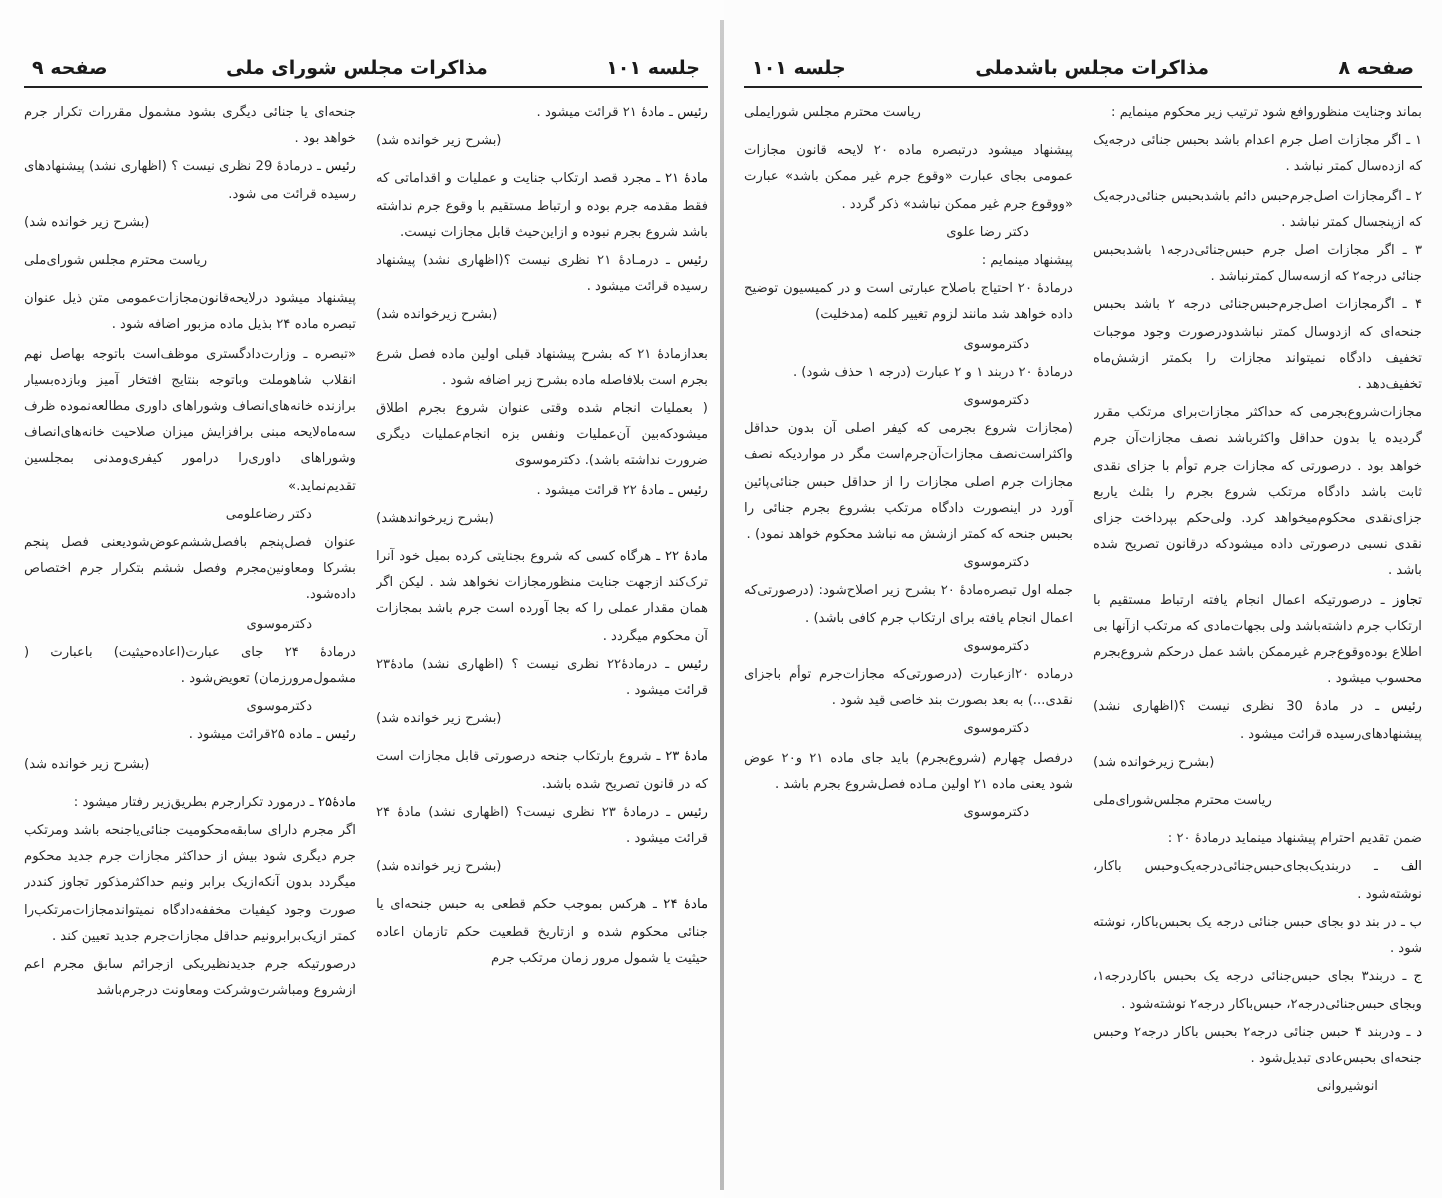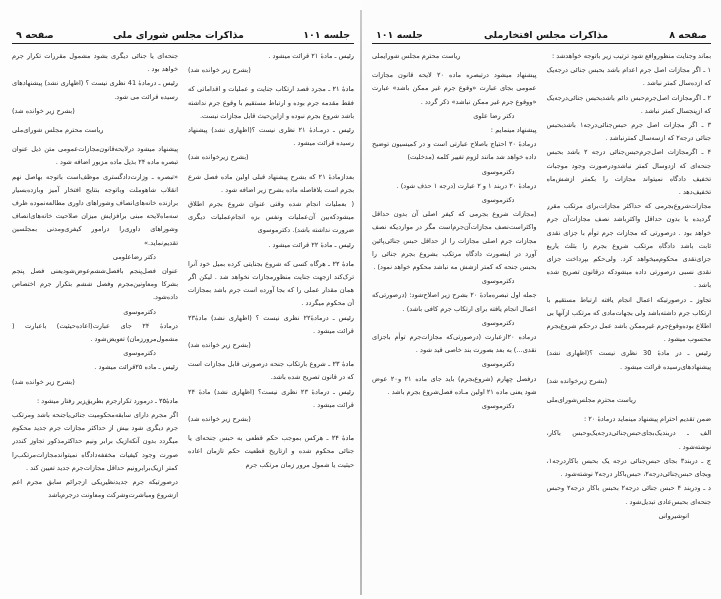--- a/index.html
+++ b/index.html
@@ -36,34 +36,35 @@
           <p><b>رئیس</b><span> ـ مادهٔ ۲۱ قرائت میشود .</span></p>
           <p class="center"><span>(بشرح زیر خوانده شد)</span></p>
           <div class="gap"></div>
           <p><b>مادهٔ ۲۱</b><span> ـ مجرد قصد ارتکاب جنایت و عملیات و اقداماتی که فقط مقدمه جرم بوده و ارتباط مستقیم با وقوع جرم نداشته باشد شروع بجرم نبوده و ازاین‌حیث قابل مجازات نیست.</span></p>
           <p><b>رئیس</b><span> ـ درمـادهٔ ۲۱ نظری نیست ؟(اظهاری نشد) پیشنهاد رسیده قرائت میشود .</span></p>
           <p class="center"><span>(بشرح زیرخوانده شد)</span></p>
           <div class="gap"></div>
           <p><span>بعدازمادهٔ ۲۱ که بشرح پیشنهاد قبلی اولین ماده فصل شرع بجرم است بلافاصله ماده بشرح زیر اضافه شود .</span></p>
           <p><span>( بعملیات انجام شده وقتی عنوان شروع بجرم اطلاق میشودکه‌بین آن‌عملیات ونفس بزه انجام‌عملیات دیگری ضرورت نداشته باشد). دکترموسوی</span></p>
           <p><b>رئیس</b><span> ـ مادهٔ ۲۲ قرائت میشود .</span></p>
+          <p class="center"><span>(بشرح زیرخواندهشد)</span></p>
           <div class="gap"></div>
           <p><b>مادهٔ ۲۲</b><span> ـ هرگاه کسی که شروع بجنایتی کرده بمیل خود آنرا ترک‌کند ازجهت جنایت منظورمجازات نخواهد شد . لیکن اگر همان مقدار عملی را که بجا آورده است جرم باشد بمجازات آن محکوم میگردد .</span></p>
           <p><b>رئیس</b><span> ـ درمادهٔ۲۲ نظری نیست ؟ (اظهاری نشد) مادهٔ۲۳ قرائت میشود .</span></p>
           <p class="center"><span>(بشرح زیر خوانده شد)</span></p>
           <div class="gap"></div>
           <p><b>مادهٔ ۲۳</b><span> ـ شروع بارتکاب جنحه درصورتی قابل مجازات است که در قانون تصریح شده باشد.</span></p>
           <p><b>رئیس</b><span> ـ درمادهٔ ۲۳ نظری نیست؟ (اظهاری نشد) مادهٔ ۲۴ قرائت میشود .</span></p>
           <p class="center"><span>(بشرح زیر خوانده شد)</span></p>
           <div class="gap"></div>
           <p><b>مادهٔ ۲۴</b><span> ـ هرکس بموجب حکم قطعی به حبس جنحه‌ای یا جنائی محکوم شده و ازتاریخ قطعیت حکم تازمان اعاده حیثیت یا شمول مرور زمان مرتکب جرم</span></p>
         </div>
       <div class="col">
           <p><span>جنحه‌ای یا جنائی دیگری بشود مشمول مقررات تکرار جرم خواهد بود .</span></p>
-          <p><b>رئیس</b><span> ـ درمادهٔ 41 نظری نیست ؟ (اظهاری نشد) پیشنهادهای رسیده قرائت می شود.</span></p>
+          <p><b>رئیس</b><span> ـ درمادهٔ 29 نظری نیست ؟ (اظهاری نشد) پیشنهادهای رسیده قرائت می شود.</span></p>
           <p class="center"><span>(بشرح زیر خوانده شد)</span></p>
           <div class="gap"></div>
           <p class="center"><span>ریاست محترم مجلس شورای‌ملی</span></p>
           <div class="gap"></div>
           <p><span>پیشنهاد میشود درلایحه‌قانون‌مجازات‌عمومی متن ذیل عنوان تبصره ماده ۲۴ بذیل ماده مزبور اضافه شود .</span></p>
           <p><span>«تبصره ـ وزارت‌دادگستری موظف‌است باتوجه بهاصل نهم انقلاب شاهوملت وباتوجه بنتایج افتخار آمیز وبازده‌بسیار برازنده خانه‌های‌انصاف وشوراهای داوری مطالعه‌نموده ظرف سه‌ماه‌لایحه مبنی برافزایش میزان صلاحیت خانه‌های‌انصاف وشوراهای داوری‌را درامور کیفری‌ومدنی بمجلسین تقدیم‌نماید.»</span></p>
           <p class="sig"><span>دکتر رضاعلومی</span></p>
           <p><span>عنوان فصل‌پنجم بافصل‌ششم‌عوض‌شود‌یعنی فصل پنجم بشرکا ومعاونین‌مجرم‌ وفصل ششم بتکرار جرم اختصاص داده‌شود.</span></p>
           <p class="sig"><span>دکترموسوی</span></p>
           <p><span>درمادهٔ ۲۴ جای عبارت(اعاده‌حیثیت) باعبارت ( مشمول‌مرورزمان) تعویض‌شود .</span></p>
@@ -74,39 +75,40 @@
           <p><b>مادهٔ۲۵</b><span> ـ درمورد تکرارجرم بطریق‌زیر رفتار میشود :</span></p>
           <p><span>اگر مجرم دارای سابقه‌محکومیت جنائی‌یاجنحه باشد ومرتکب جرم دیگری شود بیش از حداکثر مجازات جرم جدید محکوم میگردد بدون آنکه‌ازیک برابر ونیم حداکثرمذکور تجاوز کنددر صورت وجود کیفیات مخففه‌دادگاه نمیتواندمجازات‌مرتکب‌را کمتر ازیک‌برابرونیم حداقل مجازات‌جرم جدید تعیین کند .</span></p>
           <p><span>درصورتیکه جرم جدیدنظیریکی ازجرائم سابق مجرم اعم ازشروع ومباشرت‌وشرکت ومعاونت درجرم‌باشد</span></p>
         </div>
     </div>
   </div>
 
   <div class="page right">
     <div class="header">
       <span>صفحه ۸</span>
-      <span>مذاکرات مجلس افتخار‌ملی</span>
+      <span>مذاکرات مجلس باشد‌ملی</span>
       <span>جلسه ۱۰۱</span>
     </div>
     <div class="cols">
       <div class="col">
-          <p><span>بماند وجنایت منظوروافع شود ترتیب زیر باتوجه خواهدشد :</span></p>
+          <p><span>بماند وجنایت منظوروافع شود ترتیب زیر محکوم مینمایم :</span></p>
           <p><span>۱ ـ اگر مجازات اصل جرم اعدام باشد بحبس جنائی درجه‌یک که ازده‌سال کمتر نباشد .</span></p>
           <p><span>۲ ـ اگرمجازات اصل‌جرم‌حبس دائم باشدبحبس جنائی‌درجه‌یک که ازپنجسال کمتر نباشد .</span></p>
           <p><span>۳ ـ اگر مجازات اصل جرم حبس‌جنائی‌درجه۱ باشدبحبس جنائی درجه۲ که ازسه‌سال کمترنباشد .</span></p>
           <p><span>۴ ـ اگرمجازات اصل‌جرم‌حبس‌جنائی درجه ۲ باشد بحبس جنحه‌ای که ازدوسال کمتر نباشدودرصورت وجود موجبات تخفیف دادگاه نمیتواند مجازات را بکمتر ازشش‌ماه تخفیف‌دهد .</span></p>
           <p><span>مجازات‌شروع‌بجرمی که حداکثر مجازات‌برای مرتکب مقرر گردیده یا بدون حداقل واکثرباشد نصف مجازات‌آن جرم خواهد بود . درصورتی که مجازات جرم توأم با جزای نقدی ثابت باشد دادگاه مرتکب شروع بجرم را بثلث یاربع جزای‌نقدی محکوم‌میخواهد کرد. ولی‌حکم بپرداخت جزای نقدی نسبی درصورتی داده میشودکه درقانون تصریح شده باشد .</span></p>
           <p><b>تجاوز</b><span> ـ درصورتیکه اعمال انجام یافته ارتباط مستقیم با ارتکاب جرم داشته‌باشد ولی بجهات‌مادی که مرتکب ازآنها بی اطلاع بوده‌وقوع‌جرم غیرممکن باشد عمل درحکم شروع‌بجرم محسوب میشود .</span></p>
           <p><b>رئیس</b><span> ـ در مادهٔ 30 نظری نیست ؟(اظهاری نشد) پیشنهادهای‌رسیده قرائت میشود .</span></p>
           <p class="center"><span>(بشرح زیرخوانده شد)</span></p>
           <div class="gap"></div>
           <p class="center"><span>ریاست محترم مجلس‌شورای‌ملی</span></p>
           <div class="gap"></div>
           <p><span>ضمن تقدیم احترام پیشنهاد مینماید درمادهٔ ۲۰ :</span></p>
           <p><b>الف</b><span> ـ دربند‌یک‌بجای‌حبس‌جنائی‌درجه‌یک‌وحبس باکار، نوشته‌شود .</span></p>
+          <p><b>ب</b><span> ـ در بند دو بجای حبس جنائی درجه یک بحبس‌باکار، نوشته شود .</span></p>
           <p><b>ج</b><span> ـ دربند۳ بجای حبس‌جنائی درجه یک بحبس باکاردرجه۱، وبجای حبس‌جنائی‌درجه۲، حبس‌باکار درجه۲ نوشته‌شود .</span></p>
           <p><b>د</b><span> ـ ودربند ۴ حبس جنائی درجه۲ بحبس باکار درجه۲ وحبس جنحه‌ای بحبس‌عادی تبدیل‌شود .</span></p>
           <p class="sig"><span>انوشیروانی</span></p>
         </div>
       <div class="col">
           <p class="center"><span>ریاست محترم مجلس شورایملی</span></p>
           <div class="gap"></div>
           <p><span>پیشنهاد میشود درتبصره ماده ۲۰ لایحه قانون مجازات عمومی بجای عبارت «وقوع جرم غیر ممکن باشد» عبارت «ووقوع جرم غیر ممکن نباشد» ذکر گردد .</span></p>
           <p class="sig"><span>دکتر رضا علوی</span></p>
           <p><span>پیشنهاد مینمایم :</span></p>

